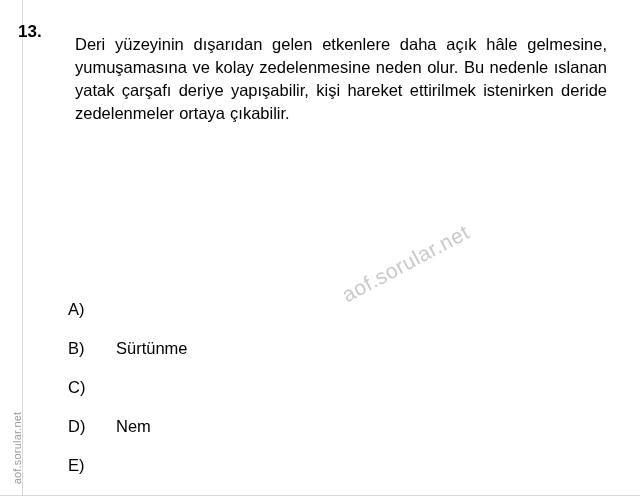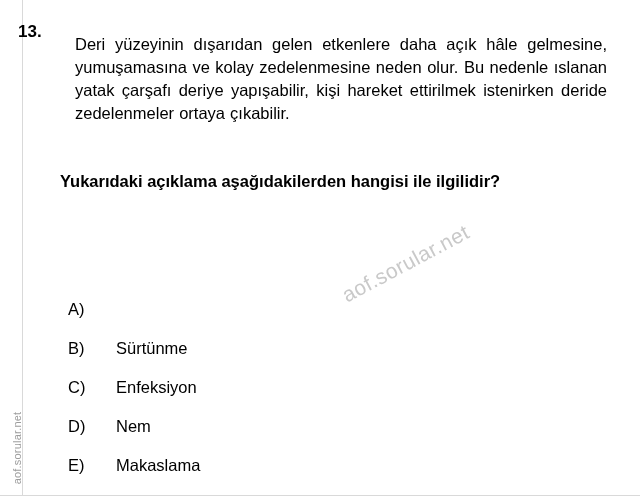--- a/index.html
+++ b/index.html
@@ -140,43 +140,40 @@
 
   <div class="left-strip">
     <div class="left-watermark">aof.sorular.net</div>
   </div>
 
   <div class="question">
     <div class="q-row">
       <div class="q-number">13.</div>
       <div class="q-body">
         <p class="q-text">Deri yüzeyinin dışarıdan gelen etkenlere daha açık hâle gelmesine, yumuşamasına ve kolay zedelenmesine neden olur. Bu nedenle ıslanan yatak çarşafı deriye yapışabilir, kişi hareket ettirilmek istenirken deride zedelenmeler ortaya çıkabilir.</p>
-        <p class="q-prompt">Yukarıdaki açıklama aşağıdakilerden hangisi ile ilgilidir?</p>
       </div>
     </div>
   </div>
 
   <div class="options">
     <div class="option">
       <span class="opt-letter">A)</span>
     </div>
     <div class="option">
       <span class="opt-letter">B)</span>
       <span class="opt-text">Sürtünme</span>
     </div>
     <div class="option">
       <span class="opt-letter">C)</span>
-      <span class="opt-text">Enfeksiyon</span>
     </div>
     <div class="option">
       <span class="opt-letter">D)</span>
       <span class="opt-text">Nem</span>
     </div>
     <div class="option">
       <span class="opt-letter">E)</span>
-      <span class="opt-text">Makaslama</span>
     </div>
   </div>
 
   <div class="wm-diag">aof.sorular.net</div>
 
   <div class="bottom-rule"></div>
 </div>
 
 </body></html>

